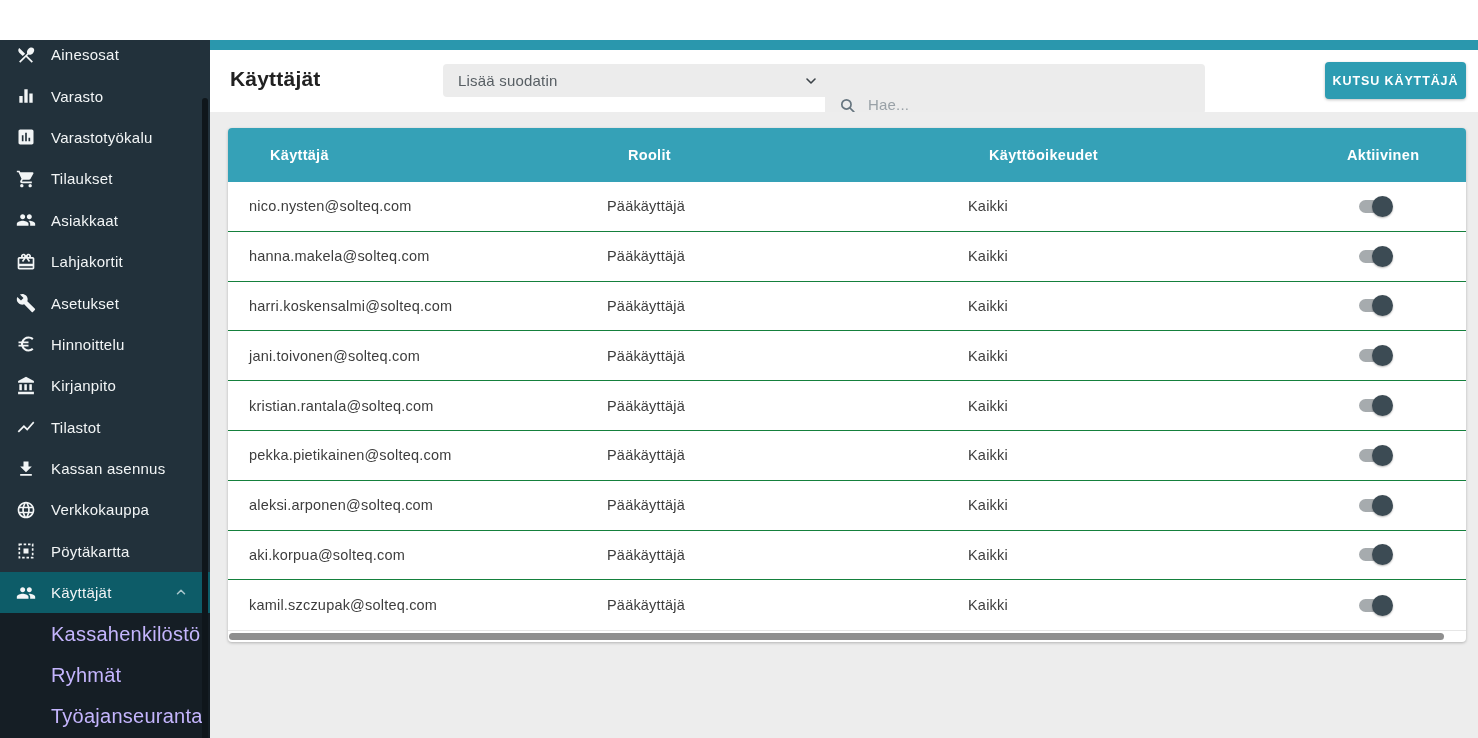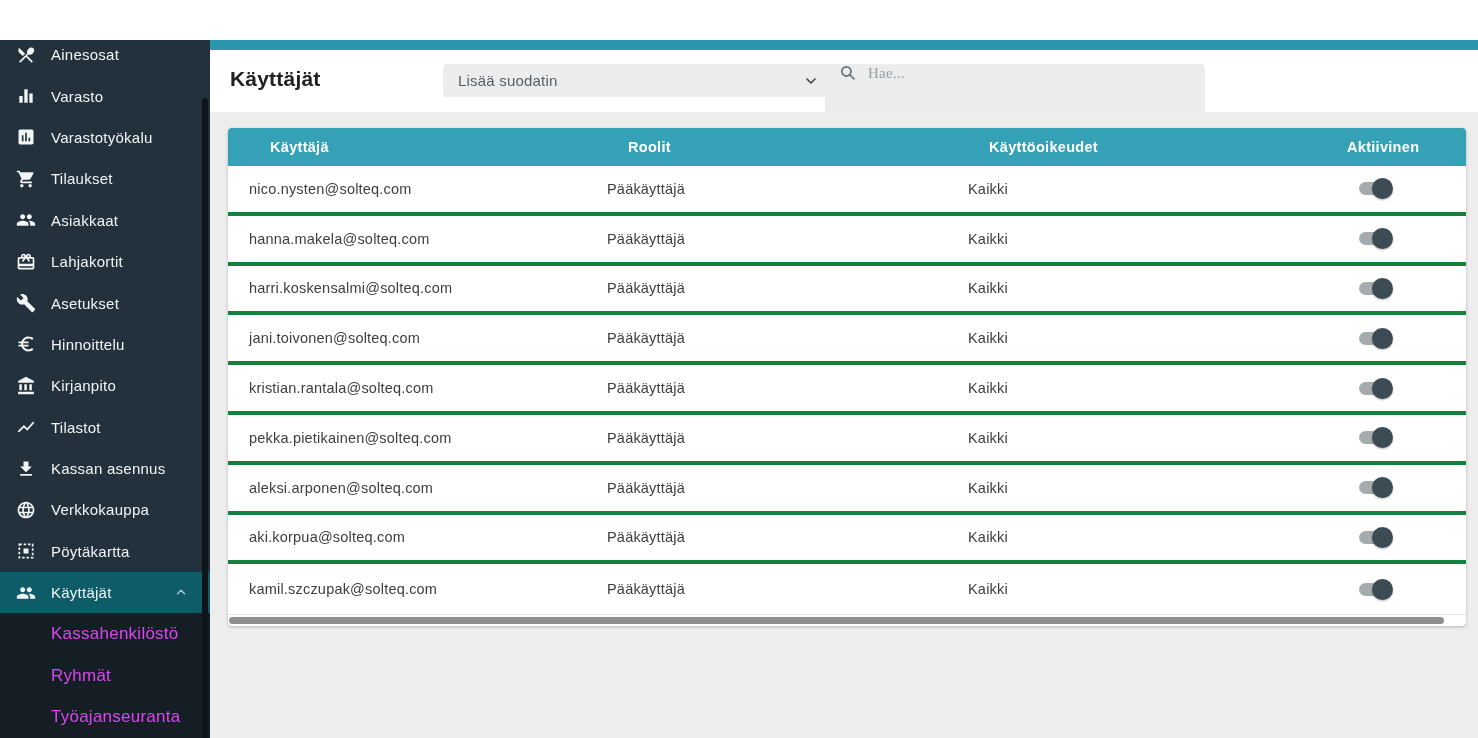--- a/index.html
+++ b/index.html
@@ -11,44 +11,44 @@
   .nav{position:absolute;top:-6px;left:0;width:210px;display:flex;flex-direction:column;}
   .nav-item{height:41.4px;display:flex;align-items:center;padding-left:16px;box-sizing:border-box;cursor:pointer;position:relative;}
   .nav-item .ic{width:20px;height:20px;margin-right:15px;color:#f2f5f6;flex:0 0 20px;}
   .nav-item .ic svg{width:20px;height:20px;display:block;}
   .nav-item .lbl{color:#f2f5f6;font-size:15px;letter-spacing:.25px;white-space:nowrap;}
   .nav-item.active{background:var(--sidebar-active-bg,#0d5c68);}
   .nav-item .chev{display:none;position:absolute;right:22px;top:13px;width:14px;height:14px;color:#a7c6cc;}
   .nav-item.active.expanded .chev{display:block;}
   .subnav{background:var(--sidebar-submenu-bg,#151e25);display:flex;flex-direction:column;padding-bottom:200px;}
   .subnav-item{height:41.4px;display:flex;align-items:center;padding-left:51px;box-sizing:border-box;cursor:pointer;}
-  .subnav-item .lbl{color:#d946ef;font-size:17px;letter-spacing:.25px;white-space:nowrap;}
+  .subnav-item .lbl{color:#c4b5fd;font-size:20px;letter-spacing:.25px;white-space:nowrap;}
   .side-scroll-thumb{position:absolute;right:2px;top:58px;width:6px;height:690px;background:#0f161b;border-radius:3px;}
 
   
   .main{position:absolute;left:210px;top:0;width:1268px;height:738px;}
   .topbar{position:absolute;left:0;top:0;width:1268px;height:10px;background:var(--topbar,#2a97ad);}
   .header-row{position:absolute;left:0;top:10px;width:1268px;height:62px;background:#ffffff;}
   .page-title{position:absolute;left:20px;top:17px;font-size:21px;font-weight:700;color:#212121;letter-spacing:.2px;}
   .filter-box{position:absolute;left:233px;top:14px;width:388px;height:33px;background:#ececec;border-radius:4px 0 0 4px;display:flex;align-items:center;box-sizing:border-box;padding:0 12px 0 15px;cursor:pointer;}
   .filter-box .lbl{font-size:15px;color:#575e63;letter-spacing:.2px;flex:1;}
   .filter-box .chev{width:16px;height:16px;color:#3c4348;}
-  .search-box{position:absolute;left:615px;top:14px;width:380px;height:50px;background:#ececec;border-radius:0 4px 4px 0;display:flex;align-items:flex-start;box-sizing:border-box;padding:0 10px 0 14px;font-family:Liberation Serif, serif;}
+  .search-box{position:absolute;left:615px;top:14px;width:380px;height:50px;background:#ececec;border-radius:0 4px 4px 0;display:flex;align-items:flex-end;box-sizing:border-box;padding:0 10px 0 14px;}
   .search-box .mag{width:17px;height:17px;color:#66757f;margin-right:10px;flex:0 0 17px;}
   .search-box input{border:none;outline:none;background:transparent;font-family:inherit;font-size:15px;color:#454c52;width:100%;letter-spacing:.2px;}
   .search-box input::placeholder{color:#99a1a7;}
   .invite-btn{position:absolute;left:1115px;top:12px;width:141px;height:37px;background:var(--accent,#2d9cb2);color:#fff;border:none;border-radius:4px;font-family:inherit;font-size:12.5px;font-weight:600;letter-spacing:.9px;cursor:pointer;box-shadow:0 1px 3px rgba(0,0,0,.25);}
 
   .content{position:absolute;left:0;top:72px;width:1268px;height:666px;background:var(--content-bg,#ededed);}
   .card{position:absolute;left:18px;top:16px;width:1238px;background:#ffffff;border-radius:4px;box-shadow:0 1px 3px rgba(0,0,0,.25);}
   .tgrid{display:grid;grid-template-columns:358px 361px 370px 1fr;align-items:center;}
-  .thead{height:38px;background:var(--table-header,#35a1b7);border-radius:4px 4px 0 0;}
+  .thead{height:54px;background:var(--table-header,#35a1b7);border-radius:4px 4px 0 0;}
   .thead .th{color:#ffffff;font-size:14.5px;font-weight:600;letter-spacing:.3px;padding-left:42px;}
   .thead .th:last-child{padding-left:30px;}
-  .trow{height:49.8px;border-bottom:4px solid #15803d;box-sizing:border-box;}
+  .trow{height:49.8px;border-bottom:1px solid #15803d;box-sizing:border-box;}
   .trow:last-child{border-bottom:none;}
   .td{font-size:14.5px;color:#3d3d3d;letter-spacing:.2px;padding-left:21px;white-space:nowrap;}
 
   
   .toggle{position:relative;width:34px;height:21px;margin-left:21px;cursor:pointer;}
   .toggle .track{position:absolute;left:0;top:4px;width:30px;height:13px;border-radius:7px;background:#a6abae;}
   .toggle .knob{position:absolute;right:0;top:0;width:21px;height:21px;border-radius:50%;background:#3c4b54;box-shadow:0 1px 2px rgba(0,0,0,.3);}
 
   .hscroll{position:relative;height:11px;border-top:1px solid #e6e6e6;}
   .hscroll .thumb{position:absolute;left:1px;top:2px;width:1215px;height:7px;background:#8f8f8f;border-radius:4px;cursor:pointer;}
@@ -224,20 +224,21 @@
       <div class="search-box">
         <span class="mag">
           <svg viewBox="0 0 24 24" width="17" height="17" fill="none" stroke="currentColor" stroke-width="2.4" stroke-linecap="round">
               <circle cx="10.5" cy="10.5" r="6.5"></circle>
               <line x1="15.5" y1="15.5" x2="21" y2="21"></line>
             </svg>
         </span>
         <input type="text" placeholder="Hae..." style="">
       </div>
 
+      <button class="invite-btn">KUTSU KÄYTTÄJÄ</button>
     </div>
 
     <div class="content">
       <div class="card">
         <div class="thead tgrid">
           <div class="th">Käyttäjä</div>
           <div class="th">Roolit</div>
           <div class="th">Käyttöoikeudet</div>
           <div class="th">Aktiivinen</div>
         </div>

